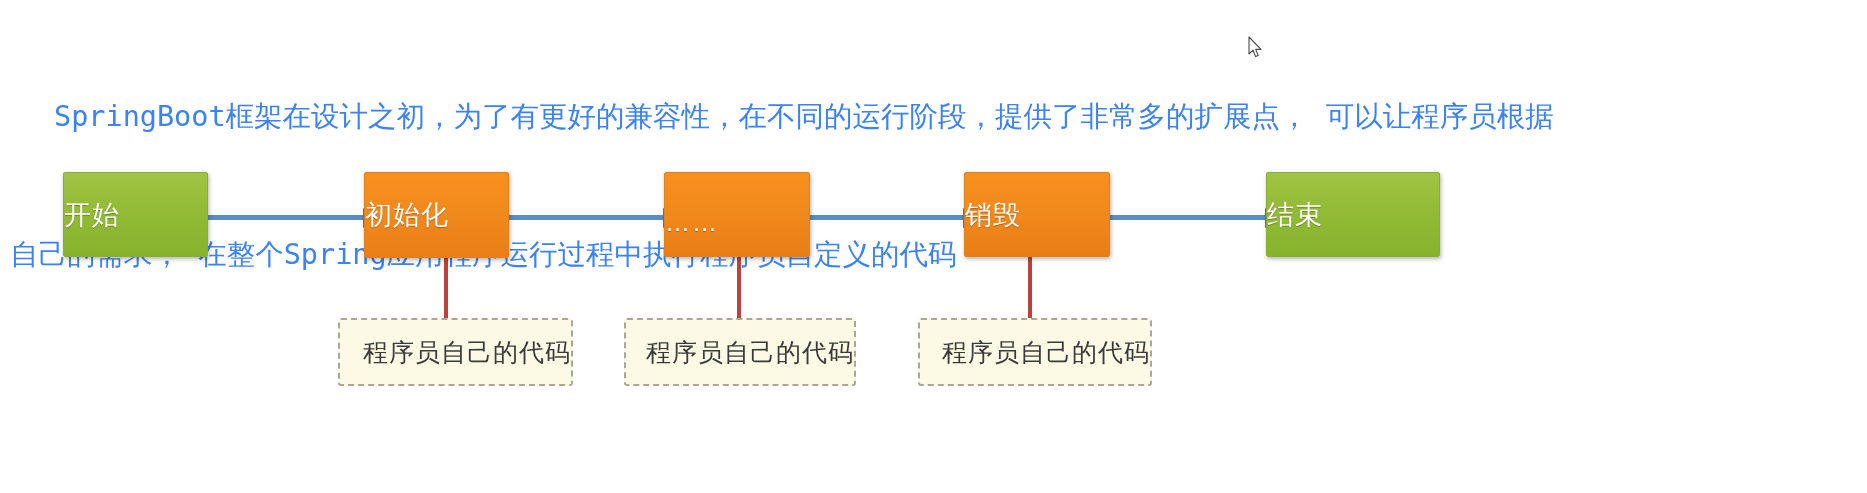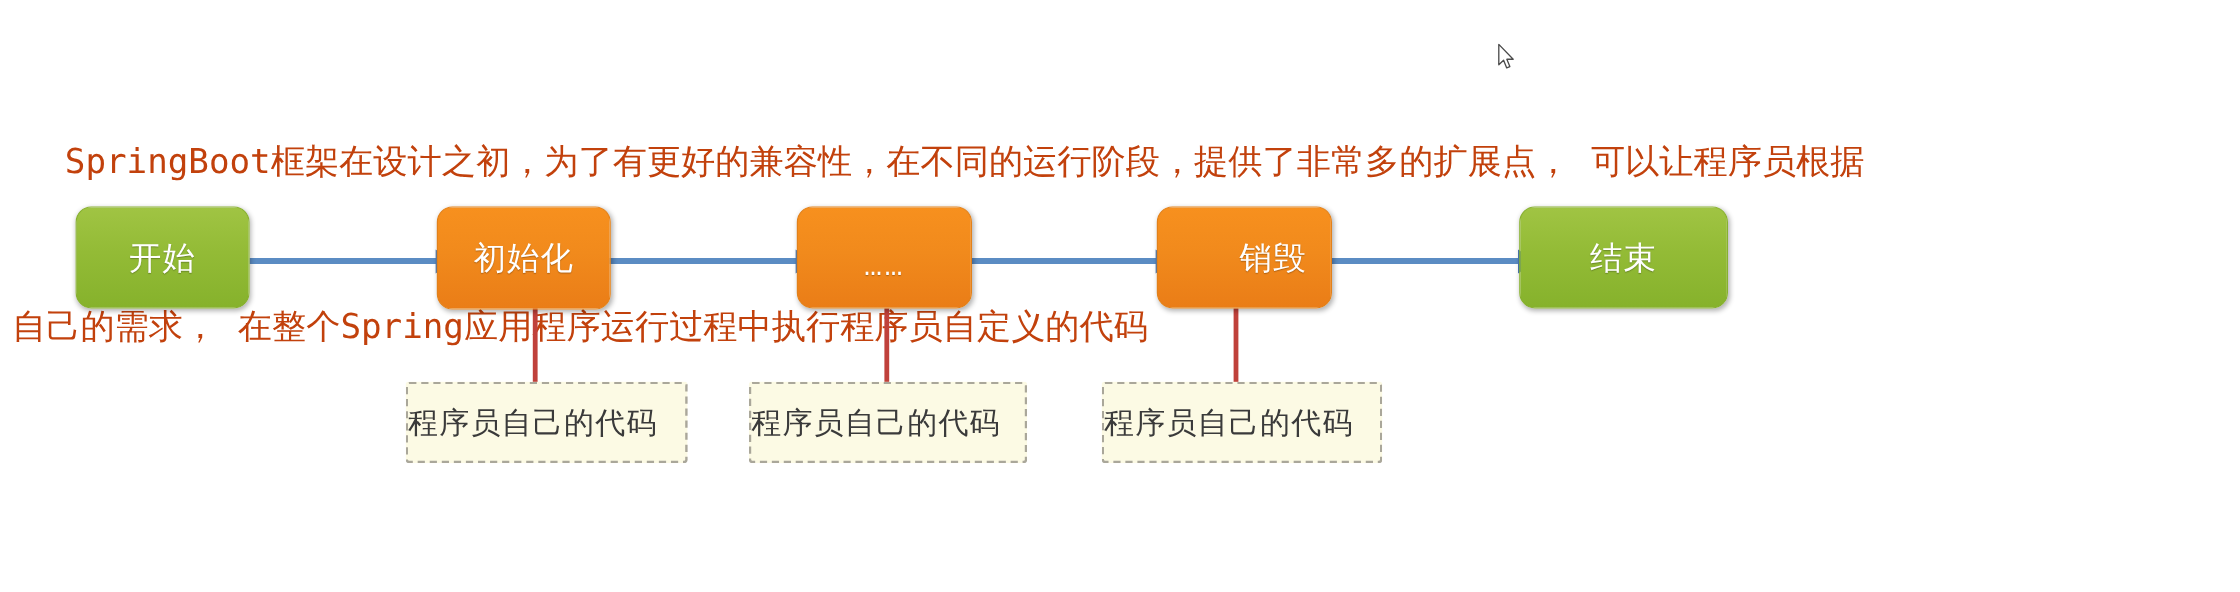--- a/index.html
+++ b/index.html
@@ -14,26 +14,26 @@
     overflow: hidden;
     position: relative;
   }
 
   
   #intro-paragraph {
     position: absolute;
     left: 0px;
     top: 0px;
     width: 1620px;
-    padding: 20px 10px 0 10px;
+    padding: 2px 10px 0 10px;
     box-sizing: border-box;
     font-family: "DejaVu Sans Mono", "Liberation Mono", monospace;
     font-size: 28.5px;
     line-height: 46px;
-    color: #c2410c;
+    color: #3b82f6;
     letter-spacing: 0px;
     white-space: pre-wrap;
     font-weight: 400;
   }
   #intro-paragraph .line1 {
     display: block;
     text-indent: 44px;
   }
   #intro-paragraph .line2 {
     display: block;
@@ -43,27 +43,27 @@
   #flowchart {
     position: absolute;
     left: 0;
     top: 110px;
     width: 1867px;
     height: 383px;
   }
 
   .node {
     position: absolute;
-    border-radius: 13px;
+    border-radius: 2px;
     box-sizing: border-box;
     display: flex;
     align-items: center;
-    justify-content: center;
+    justify-content: flex-start;
     color: #ffffff;
-    font-family: Liberation Mono, monospace;
+    font-family: Liberation Sans, sans-serif;
     font-size: 27px;
     letter-spacing: 1px;
     text-shadow: 0 1px 1px rgba(0,0,0,0.28);
     box-shadow: 1px 2px 4px rgba(0,0,0,0.30);
     z-index: 3;
   }
   .node.green {
     background: linear-gradient(to bottom, #a0c443 0%, #93bb36 45%, #86b22c 100%);
     border: 1px solid #87b030;
   }
@@ -109,21 +109,21 @@
 
   
   .note {
     position: absolute;
     background: #fcfae4;
     border: 2px dashed #aaa79a;
     border-radius: 3px;
     box-sizing: border-box;
     display: flex;
     align-items: center;
-    justify-content: flex-start;
+    justify-content: flex-end;
     color: #3a3a3a;
     font-family: "Liberation Sans", "DejaVu Sans", sans-serif;
     font-size: 25px;
     letter-spacing: 1px;
     z-index: 2;
   }
 
   
   #mouse-cursor {
     position: absolute;
@@ -159,21 +159,21 @@
   </div>
 
   <div class="node orange" style="left:364px; top:62px; width:145px; height:86px;">
     <span>初始化</span>
   </div>
 
   <div class="node orange" style="left:664px; top:62px; width:146px; height:85px;">
     <span class="dots">……</span>
   </div>
 
-  <div class="node orange" style="left:964px; top:62px; width:146px; height:85px;padding-left:48px;">
+  <div class="node orange" style="left:964px; top:62px; width:146px; height:85px;">
     <span>销毁</span>
   </div>
 
   <div class="node green" style="left:1266px; top:62px; width:174px; height:85px;">
     <span>结束</span>
   </div>
 
   <div class="note" style="left:338px; top:208px; width:235px; height:68px;">
     <span>程序员自己的代码</span>
   </div>

